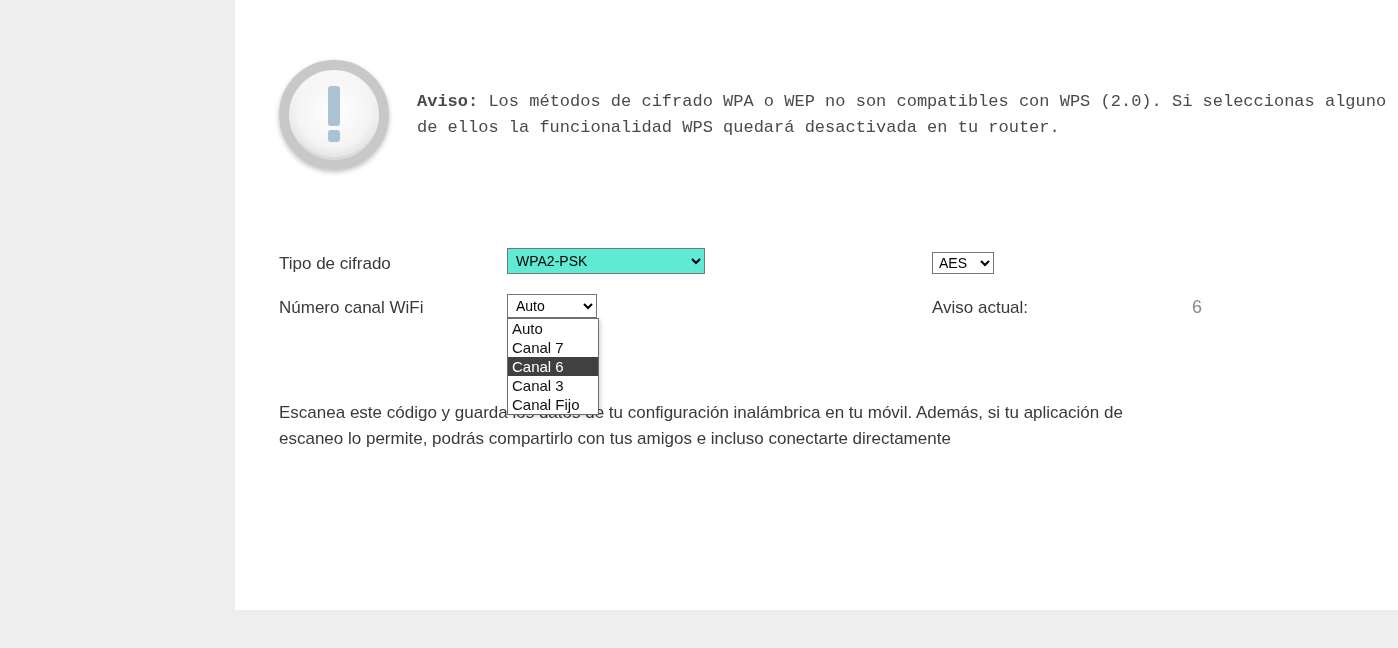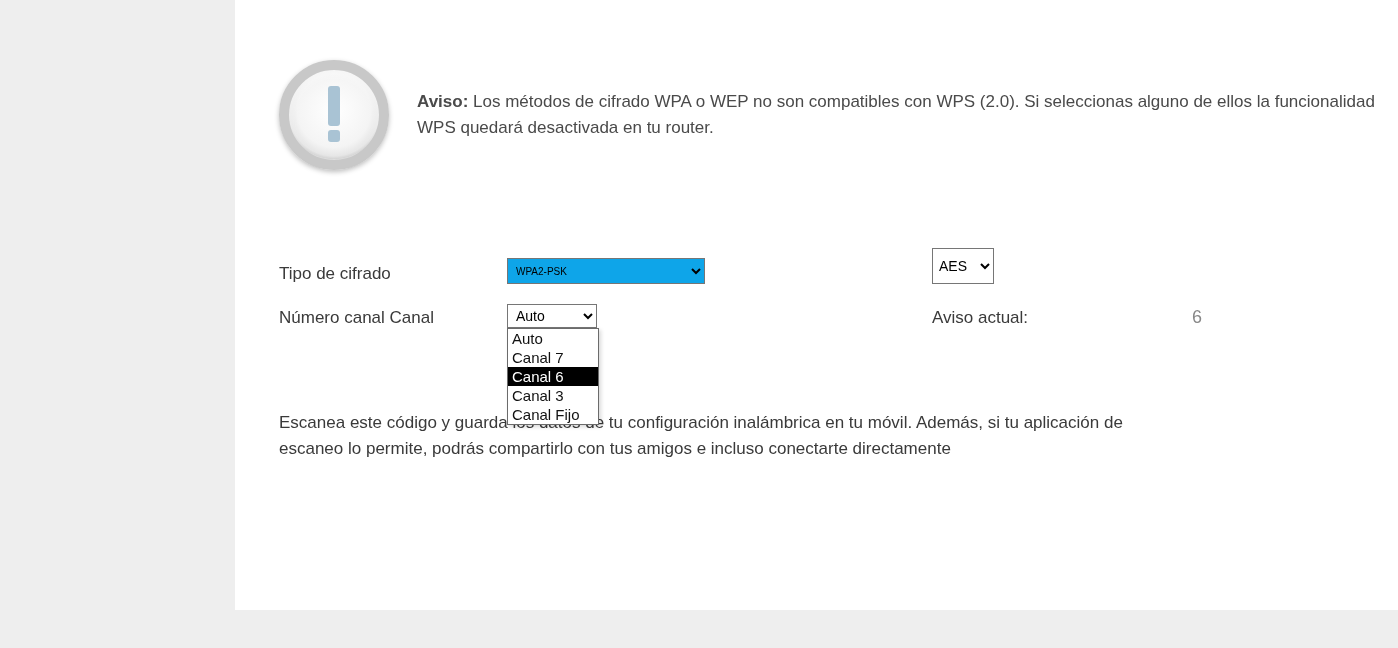--- a/index.html
+++ b/index.html
@@ -16,20 +16,21 @@
       height: 610px;
       padding: 0;
       position: relative;
     }
     
     .notice {
       display: flex;
       align-items: center;
       padding: 60px 0 0 44px;
       gap: 28px;
+      font-family: Liberation Mono, monospace;
     }
     .notice-icon {
       width: 110px;
       height: 110px;
       border-radius: 50%;
       background: radial-gradient(circle at 50% 45%, #ffffff 0%, #f4f4f4 55%, #e6e6e6 68%, #d2d2d2 72%, #f7f7f7 78%);
       box-shadow: 0 2px 5px rgba(0,0,0,0.25), inset 0 4px 10px rgba(255,255,255,0.6);
       flex-shrink: 0;
       display: flex;
       align-items: center;
@@ -80,28 +81,28 @@
       width: 230px;
       color: #3a3a3a;
       font-size: 17px;
     }
     .field-cell { width: 425px; position: relative; }
     .value-cell { color: #888; font-size: 18px; padding-left: 30px; }
 
     select.wide {
       width: 198px;
       height: 26px;
-      font-size: 10px;
+      font-size: 14px;
       border: 1px solid #767676;
-      background: #0ea5e9;
+      background: #5eead4;
       padding: 1px 4px;
     }
     select.narrow {
       width: 62px;
-      height: 36px;
+      height: 22px;
       font-size: 14px;
       border: 1px solid #767676;
       background: #fff;
       padding: 1px 2px;
     }
     select.channel-sel {
       width: 90px;
       height: 24px;
       font-size: 14px;
       border: 1px solid #767676;
@@ -121,21 +122,21 @@
       box-shadow: 2px 2px 4px rgba(0,0,0,0.15);
     }
     .dropdown-open .opt {
       padding: 1px 4px;
       font-size: 15px;
       color: #111;
       white-space: nowrap;
       cursor: default;
     }
     .dropdown-open .opt.highlight {
-      background: #000000;
+      background: #404040;
       color: #ffffff;
     }
 
     
     .qr-text {
       margin-top: 82px;
       color: #3a3a3a;
       font-size: 17px;
       line-height: 1.55;
       max-width: 900px;
@@ -164,21 +165,21 @@
         </select>
       </div>
       <div>
         <select class="narrow">
           <option>AES</option>
         </select>
       </div>
     </div>
 
     <div class="form-row">
-      <div class="label">Número canal Canal</div>
+      <div class="label">Número canal WiFi</div>
       <div class="field-cell">
         <select class="channel-sel">
           <option>Auto</option>
         </select>
         
         <div class="dropdown-open">
           <div class="opt">Auto</div>
           <div class="opt">Canal 7</div>
           <div class="opt highlight">Canal 6</div>
           <div class="opt">Canal 3</div>

